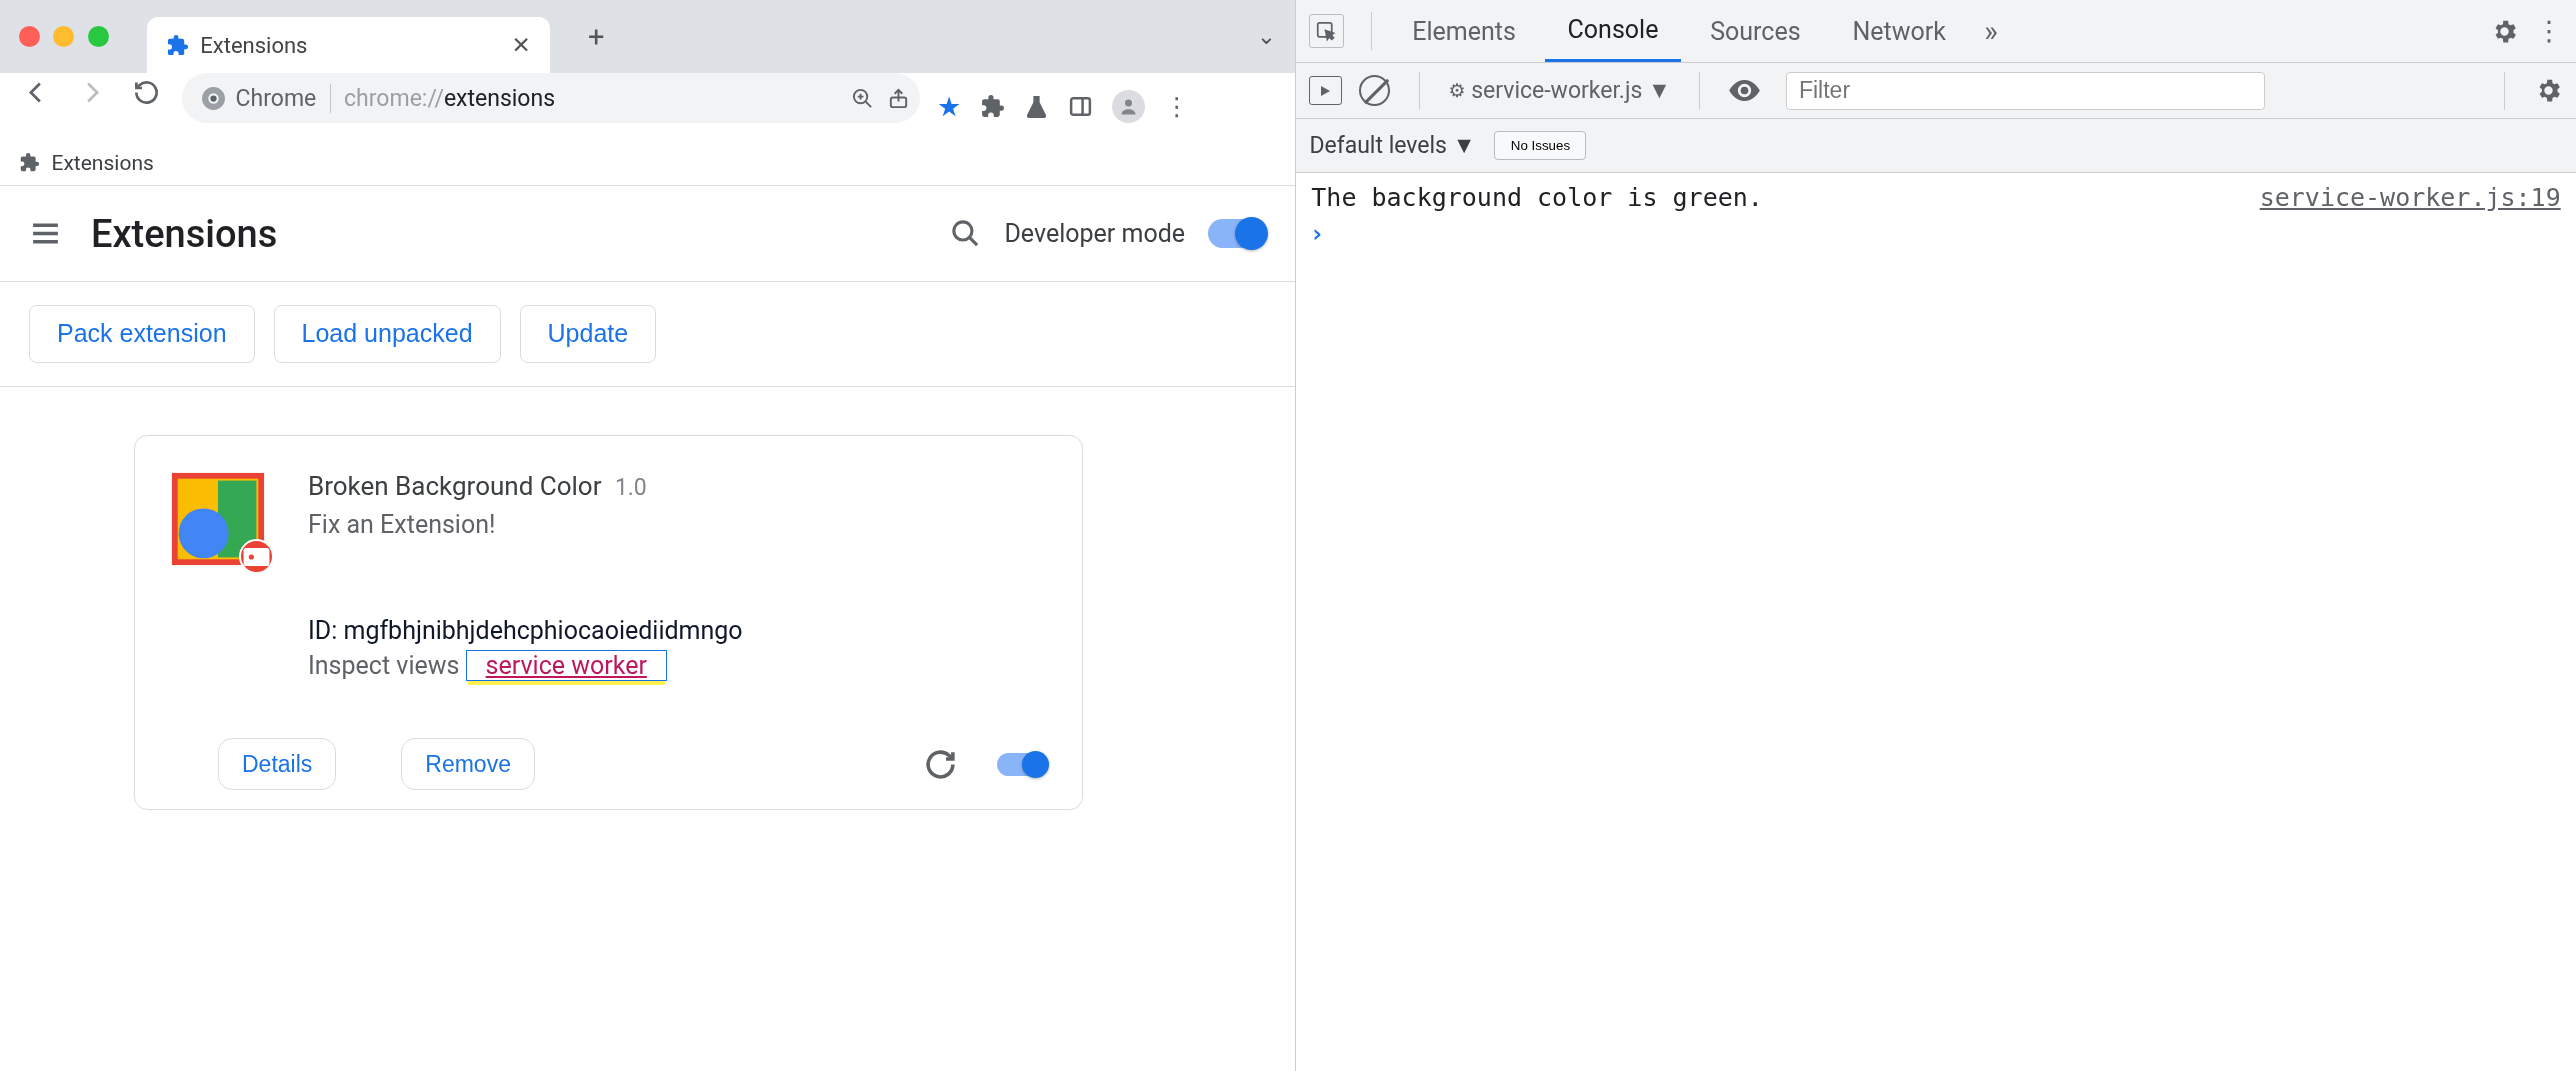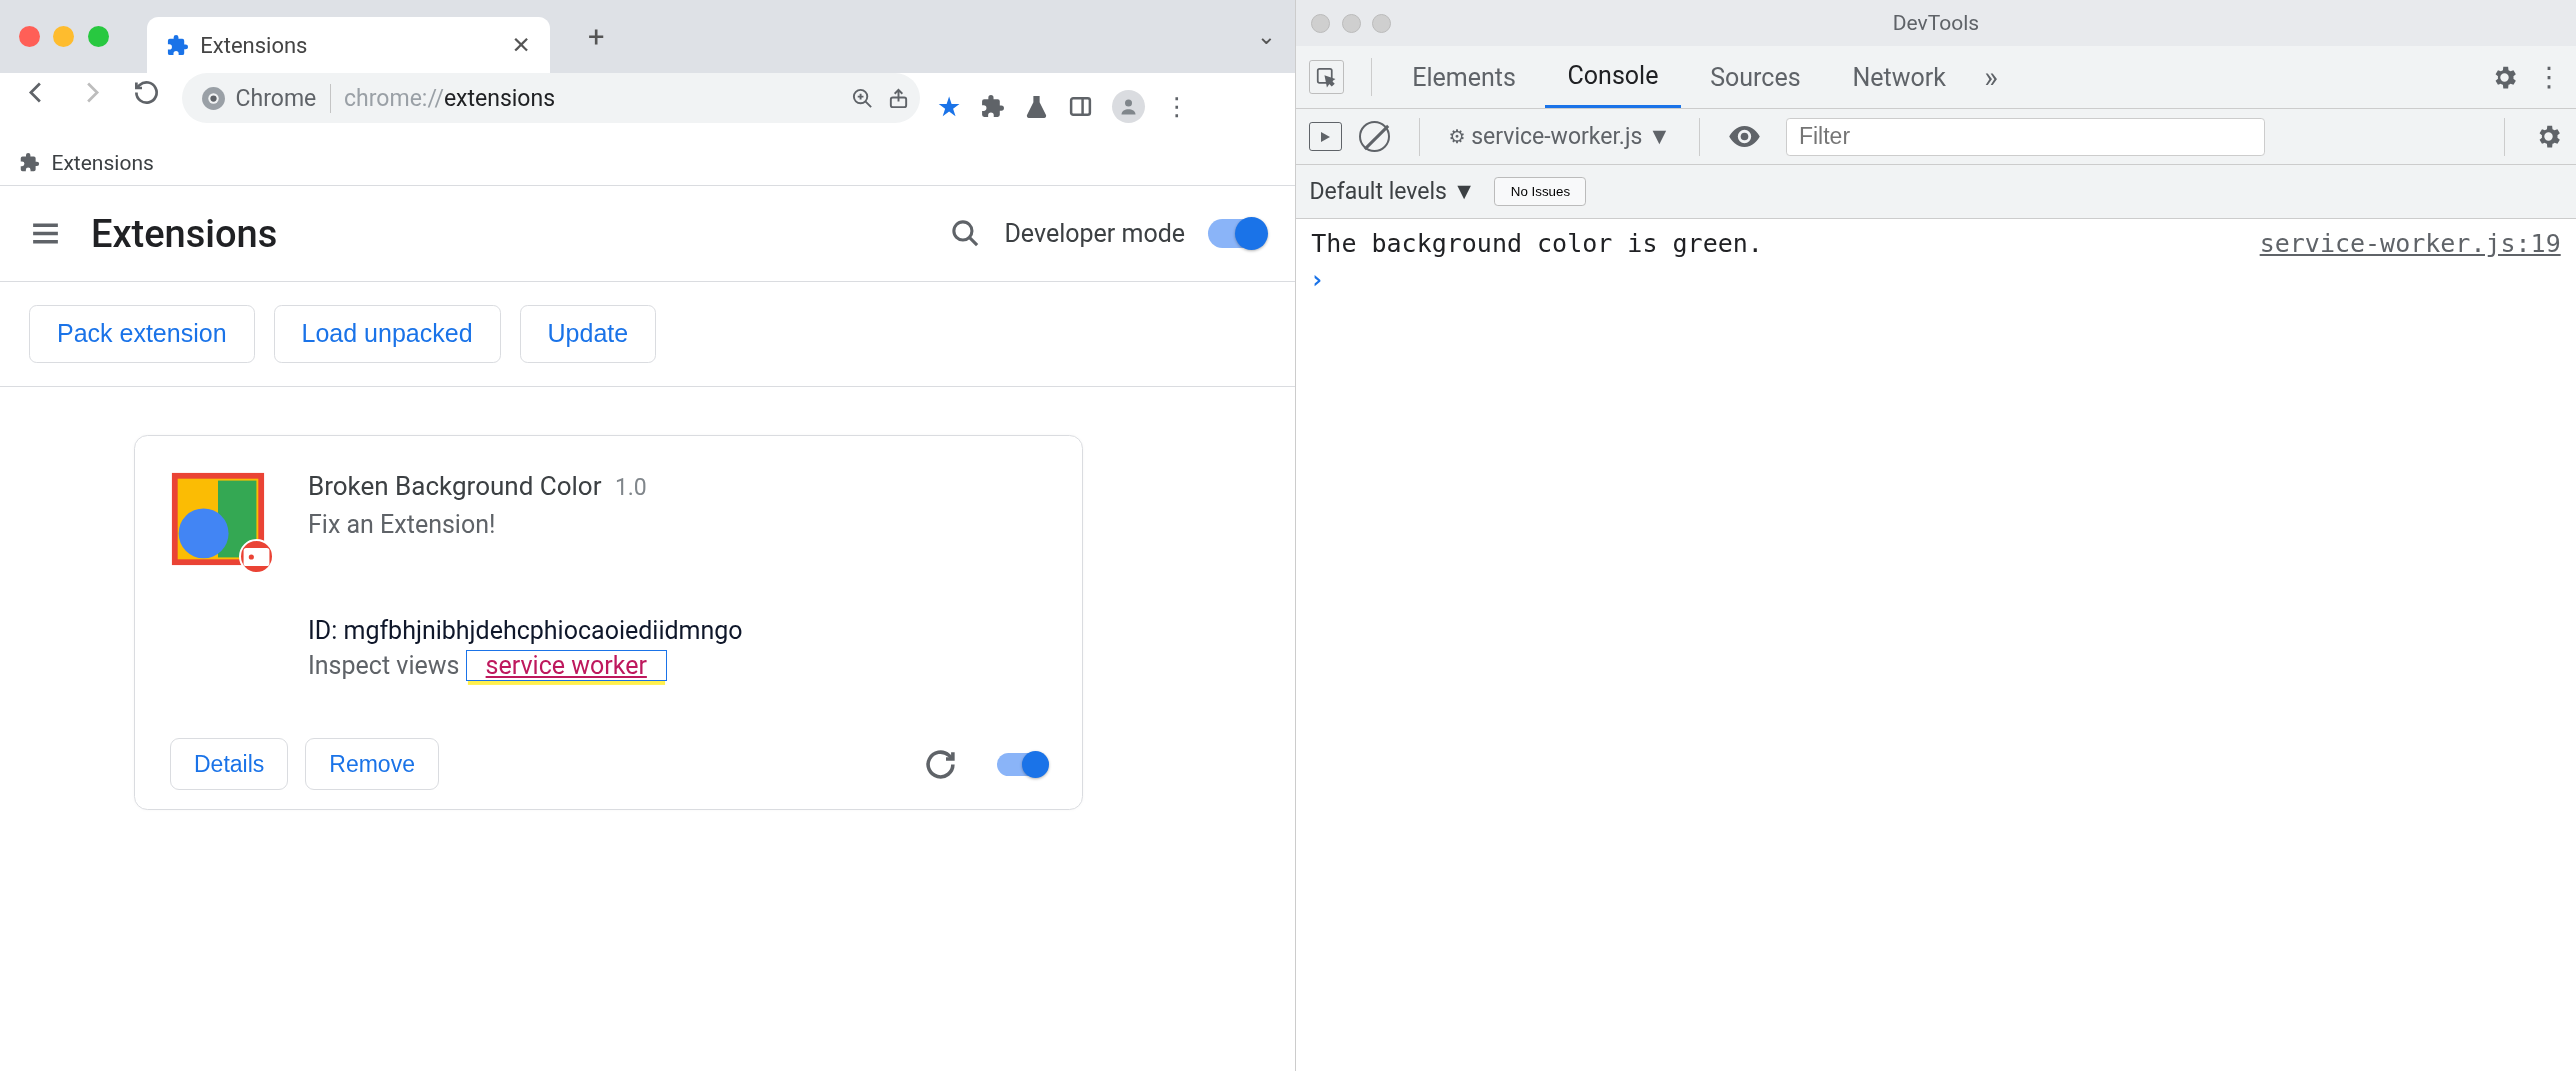--- a/index.html
+++ b/index.html
@@ -170,22 +170,22 @@
     color:#be185d; text-decoration: underline;
     border: 1.9px solid #1a73e8;
     padding: 0 19px;
     box-shadow: 0 5.8px 0 -1.9px #fff04d;
   }
   .ext-card-bottom {
     margin-top: 58px;
     display:flex; align-items:center; gap:17px;
   }
   .small-btn {
-    border:1px solid #dadce0; border-radius:9px; background:#fff;
-    padding: 11.5px 23px; font-size:23px; color:#1a73e8; font-weight:500;
+    border:1px solid #dadce0; border-radius:14px; background:#fff;
+    padding: 11.5px 23px; font-size:23px; color:#1a73e8; font-weight:500;margin-left:48px;
   }
   .reload-icon { margin-left:auto; font-size:33px; color:#5f6368;}
   .card-toggle { margin-left: 23px; }
 
   
   .dt-titlebar {
     height: 46px;
     background:#e8eaed;
     display:flex; align-items:center; justify-content:center;
     position:relative;
@@ -424,28 +424,20 @@
         </span>
         <div class="toggle on small card-toggle">
             <div class="knob"></div>
           </div>
       </div>
     </div>
   </div>
 </div>
 
 <div class="right-pane">
-  <div class="dt-titlebar">
-    <div class="dt-traffic">
-      <div class="dot"></div>
-      <div class="dot"></div>
-      <div class="dot"></div>
-    </div>
-    <span>DevTools</span>
-  </div>
 
   <div class="dt-tabs">
     <span class="dt-select-icon">
       <svg width="21" height="21" viewBox="0 0 24 24" fill="none" stroke="#5f6368" stroke-width="2">
           <rect x="2" y="2" width="16" height="16" rx="2"></rect>
           <path d="M11 11l9 3-3 2 3 3-2 2-3-3-2 3z" fill="#5f6368"></path>
         </svg>
     </span>
     <span class="dt-divider"></span>
     <div class="dt-tab">Elements</div>

